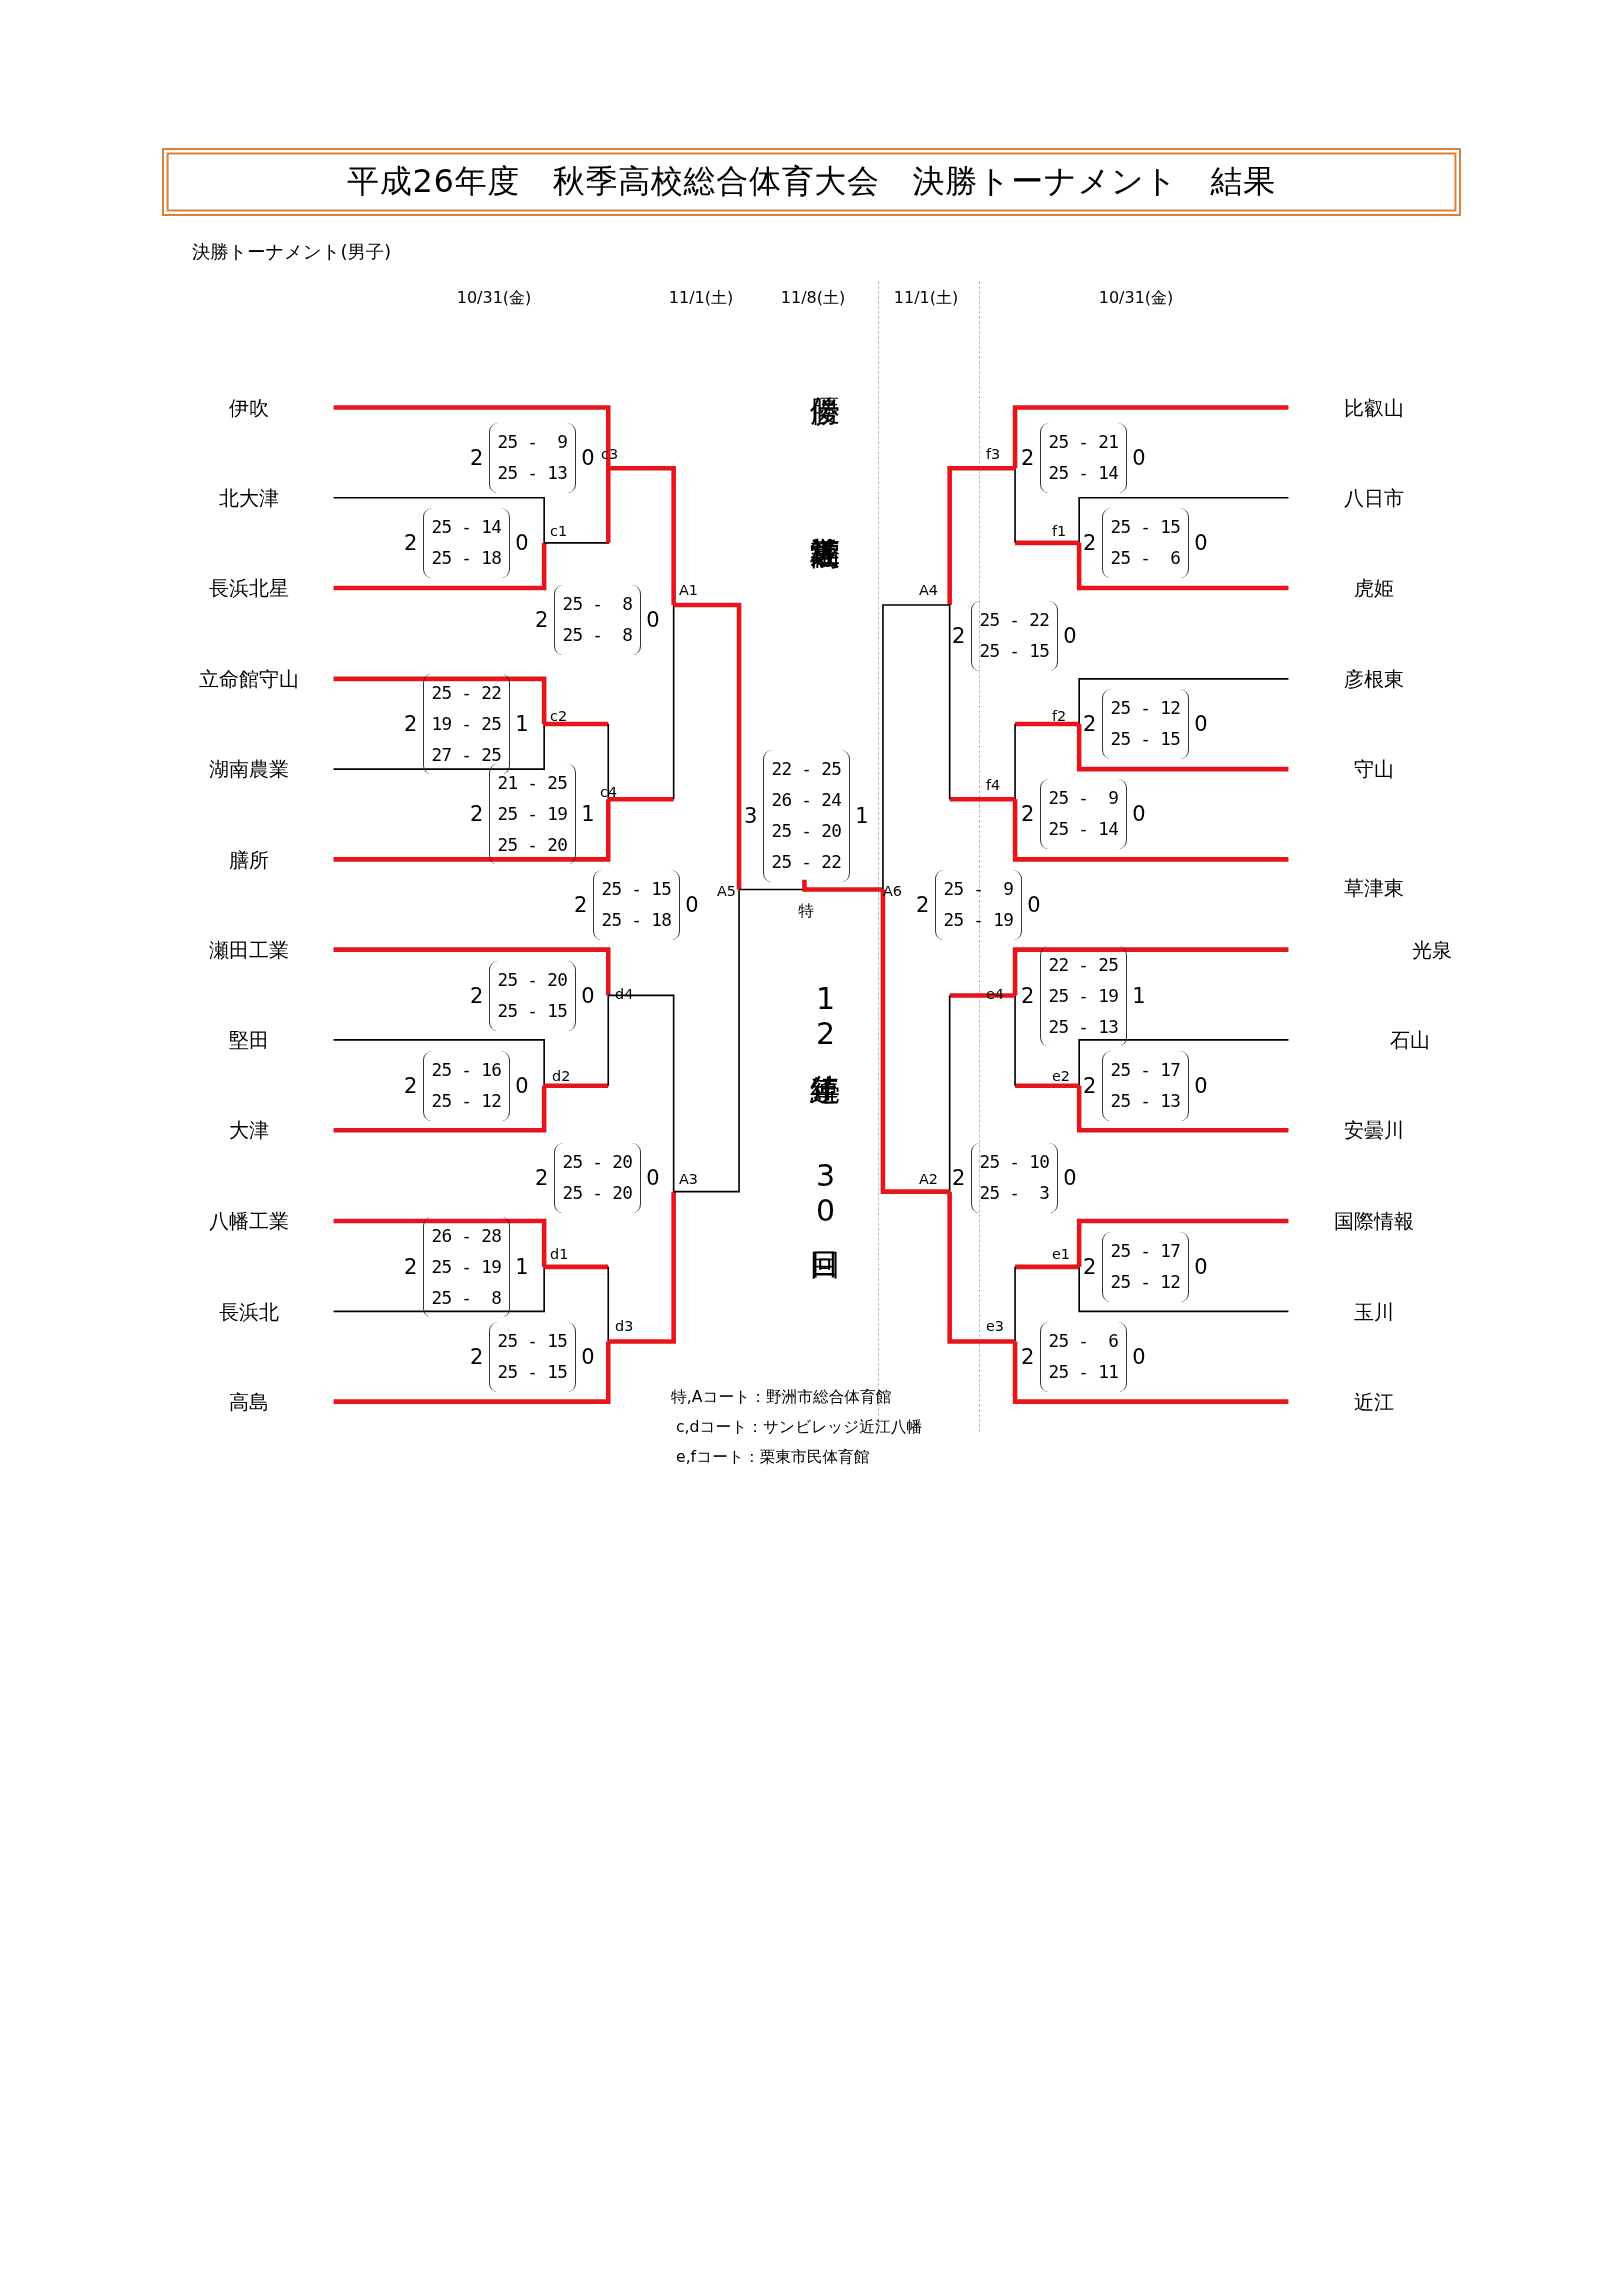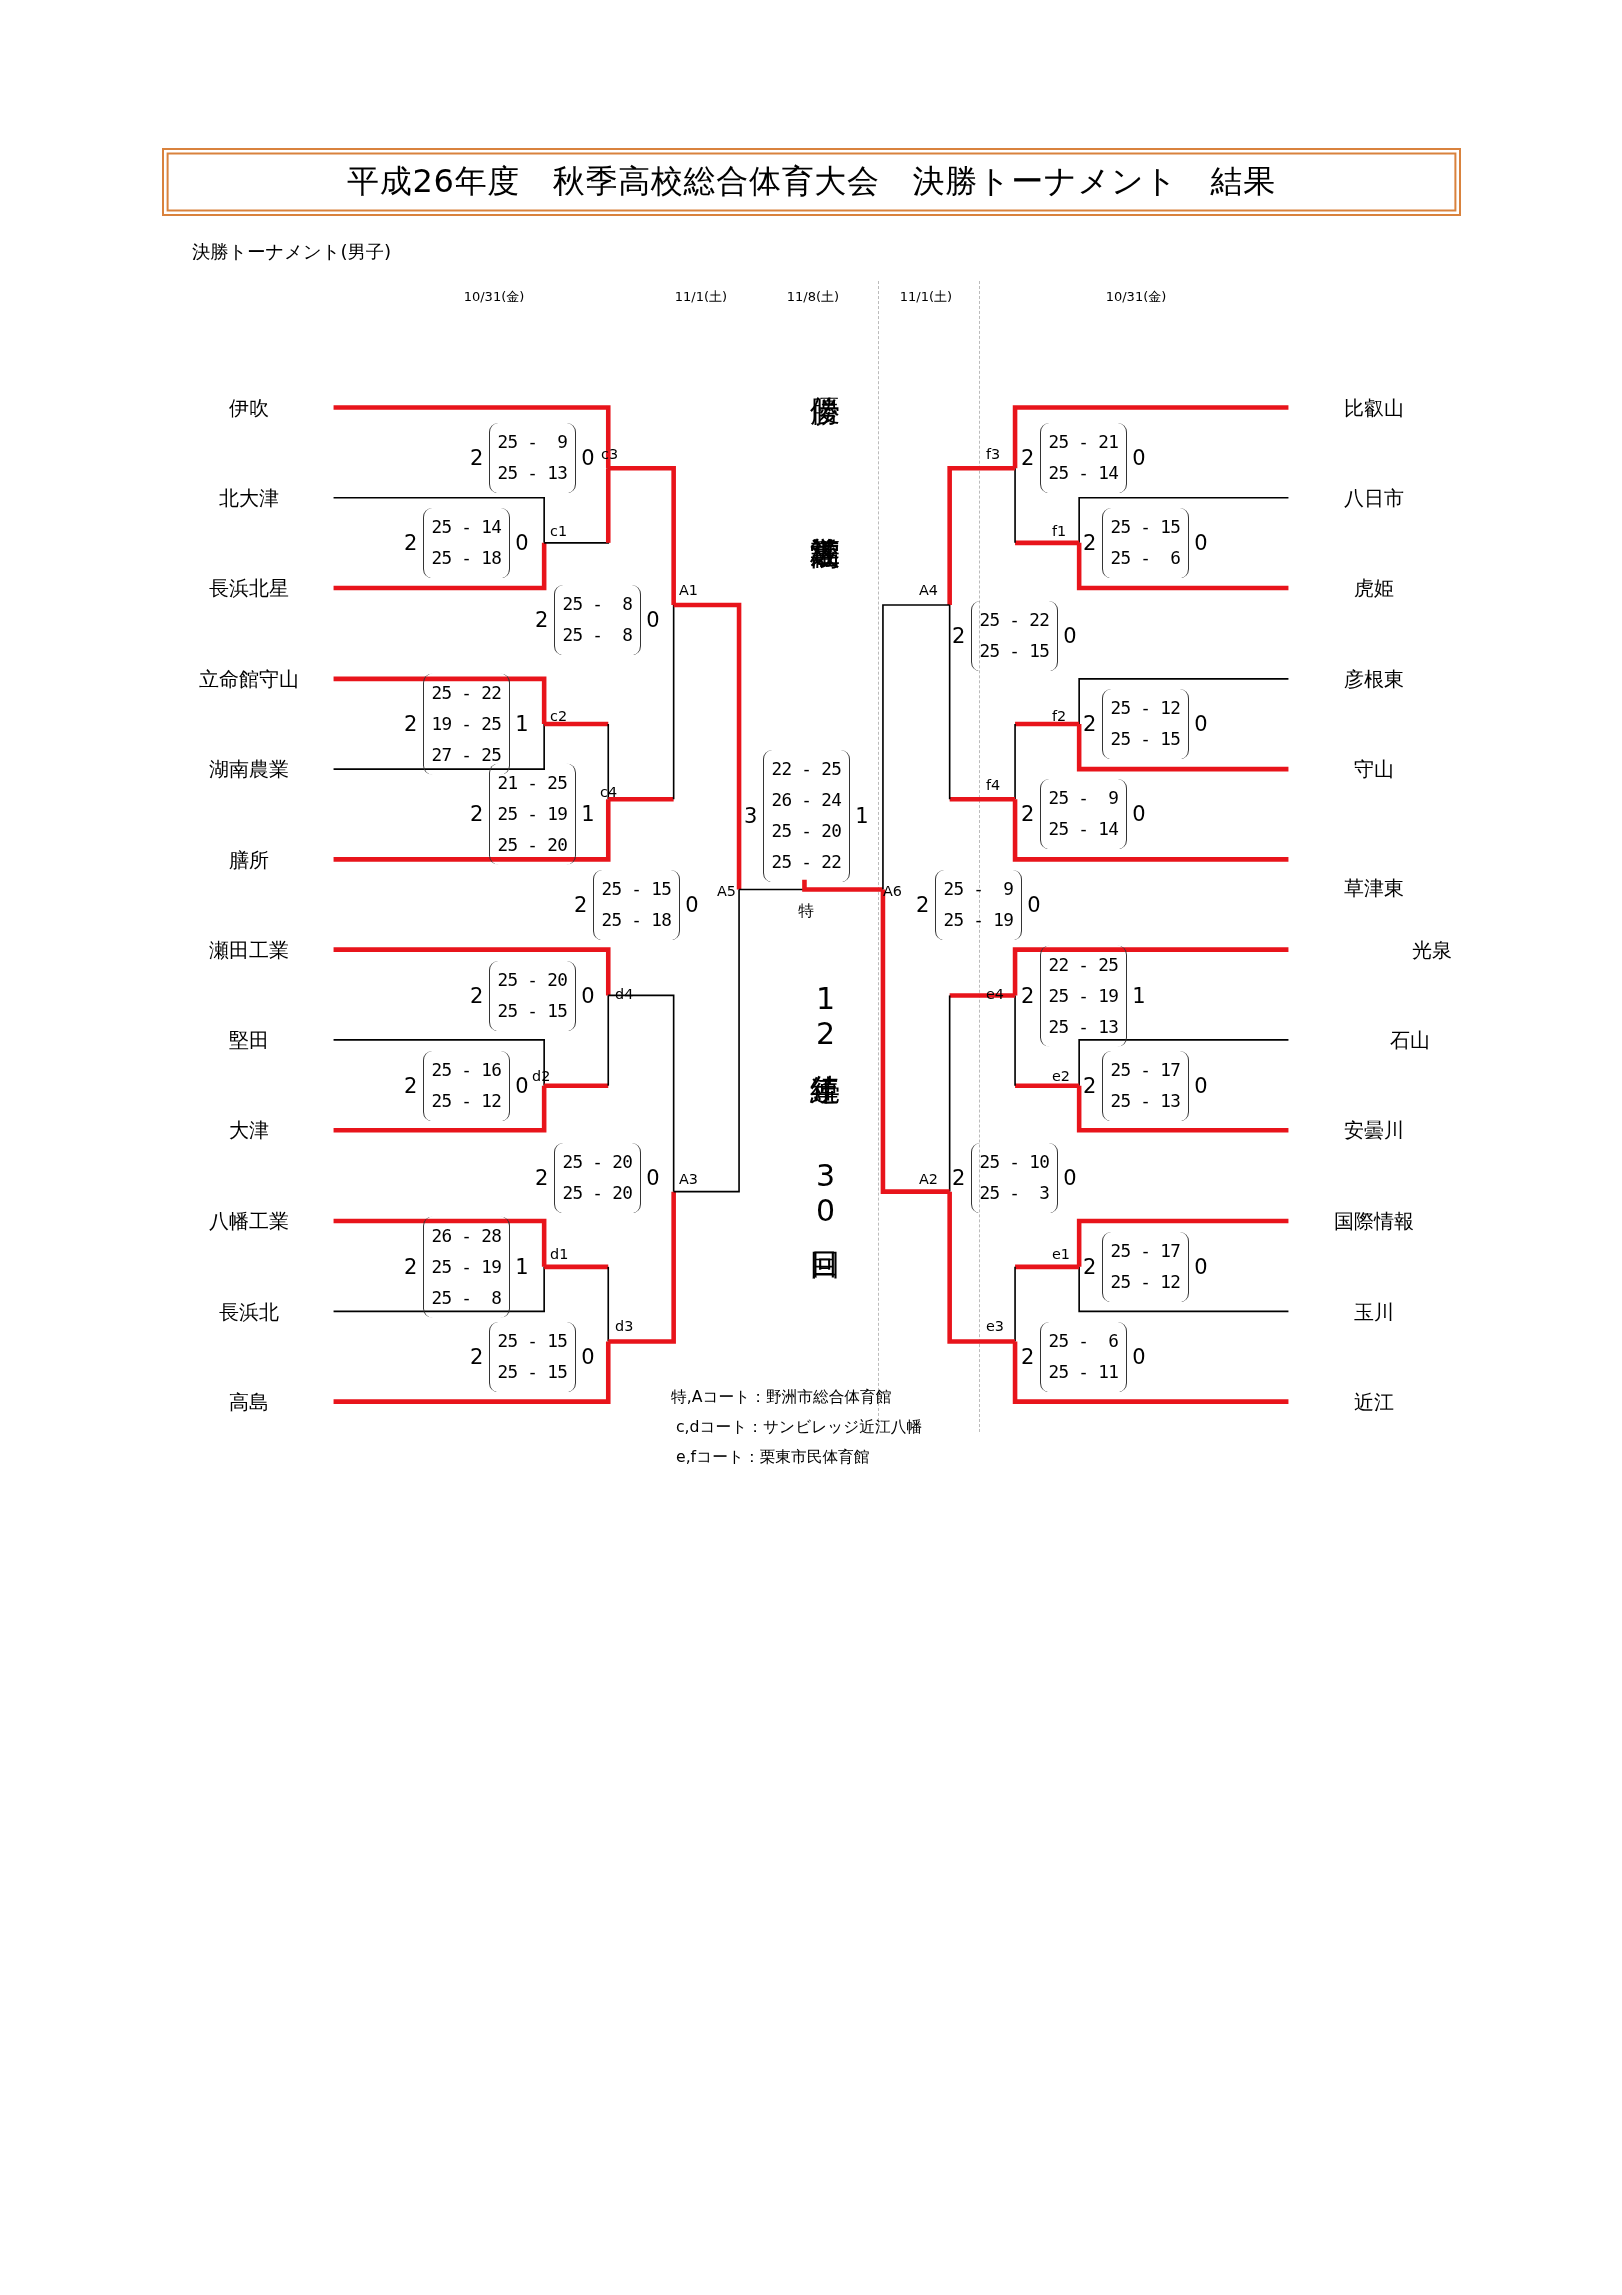--- a/index.html
+++ b/index.html
@@ -3,21 +3,21 @@
 <meta charset="utf-8">
 <style>
   html, body { margin:0; padding:0; background:#ffffff; }
   body { width:1622px; height:2295px; position:relative; overflow:hidden;
          font-family:"DejaVu Sans", "Liberation Sans", sans-serif; color:#000; }
   .title-box { position:absolute; left:162px; top:148px; width:1299px; height:68px;
                border:2px solid #d9823d; box-shadow: inset 0 0 0 2.6px #fff, inset 0 0 0 4.6px #d9823d;
                display:flex; align-items:center; justify-content:center; box-sizing:border-box; }
   .title-box span { font-size:32px; letter-spacing:0.7px; }
   .subtitle { position:absolute; left:192px; top:239px; font-size:18.3px; }
-  .date { position:absolute; top:288px; font-size:13px; transform:translateX(-50%); white-space:nowrap; }
+  .date { position:absolute; top:288px; font-size:16px; transform:translateX(-50%); white-space:nowrap; }
   .vline { position:absolute; top:281px; width:0; border-left:1.3px dashed #bbb; }
   svg#bracket { position:absolute; left:0; top:0; }
   .team { position:absolute; font-size:20px; transform:translate(-50%,-50%); white-space:nowrap; }
   .mlabel { position:absolute; font-size:14.4px; white-space:nowrap; }
   .score { position:absolute; display:flex; align-items:center; transform:translateY(-50%); }
   .score .win, .score .lose { font-size:21px; }
   .score .sets { border-left:1.3px solid #333; border-right:1.3px solid #333;
                  border-radius:9.2px; padding:3.9px 7.9px; margin:0 5.2px; }
   .score .set { font-size:17.7px; line-height:31px; white-space:pre; font-family:"DejaVu Sans Mono","Liberation Mono",monospace; letter-spacing:-0.7px;}
   .champ { position:absolute; left:806px; font-size:30px; width:39px; text-align:center; line-height:39px; }
@@ -195,21 +195,21 @@
     </div>
     <div class="mlabel" style="left: 615px; top: 986px;">d4</div>
     <div class="score" style="left: 404px; top: 1086px;">
       <span class="win">2</span>
       <div class="sets">
         <div class="set">25 - 16</div>
         <div class="set">25 - 12</div>
       </div>
       <span class="lose">0</span>
     </div>
-    <div class="mlabel" style="left: 532px; top: 1068px;">d2</div>
+    <div class="mlabel" style="left: 552px; top: 1068px;">d2</div>
     <div class="score" style="left: 535px; top: 1178px;">
       <span class="win">2</span>
       <div class="sets">
         <div class="set">25 - 20</div>
         <div class="set">25 - 20</div>
       </div>
       <span class="lose">0</span>
     </div>
     <div class="mlabel" style="left: 679px; top: 1171px;">A3</div>
     <div class="score" style="left: 404px; top: 1267px;">

